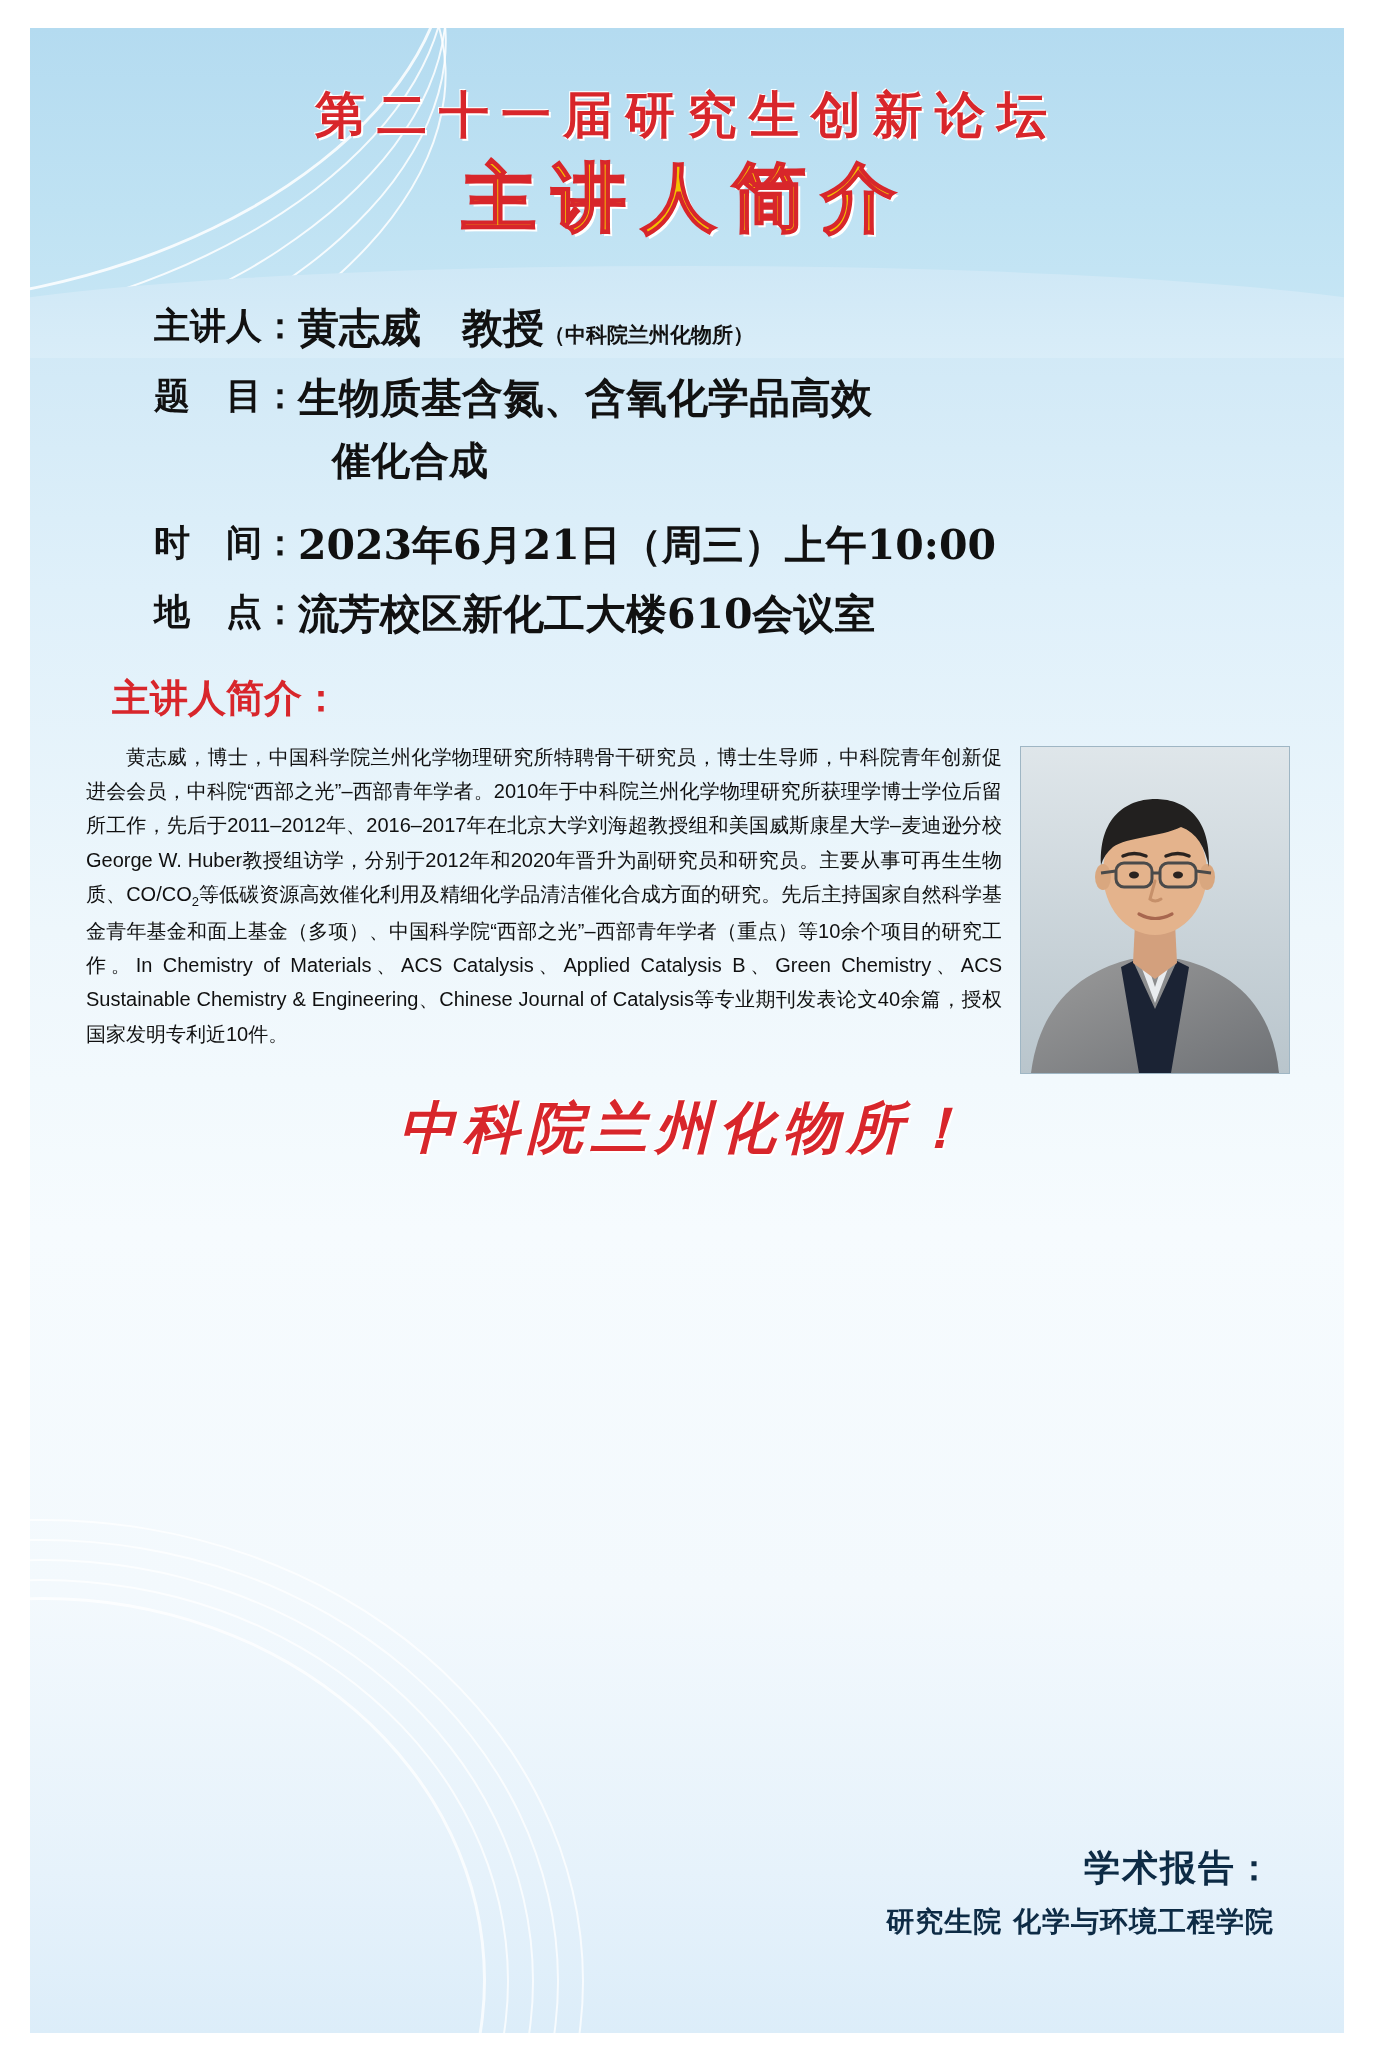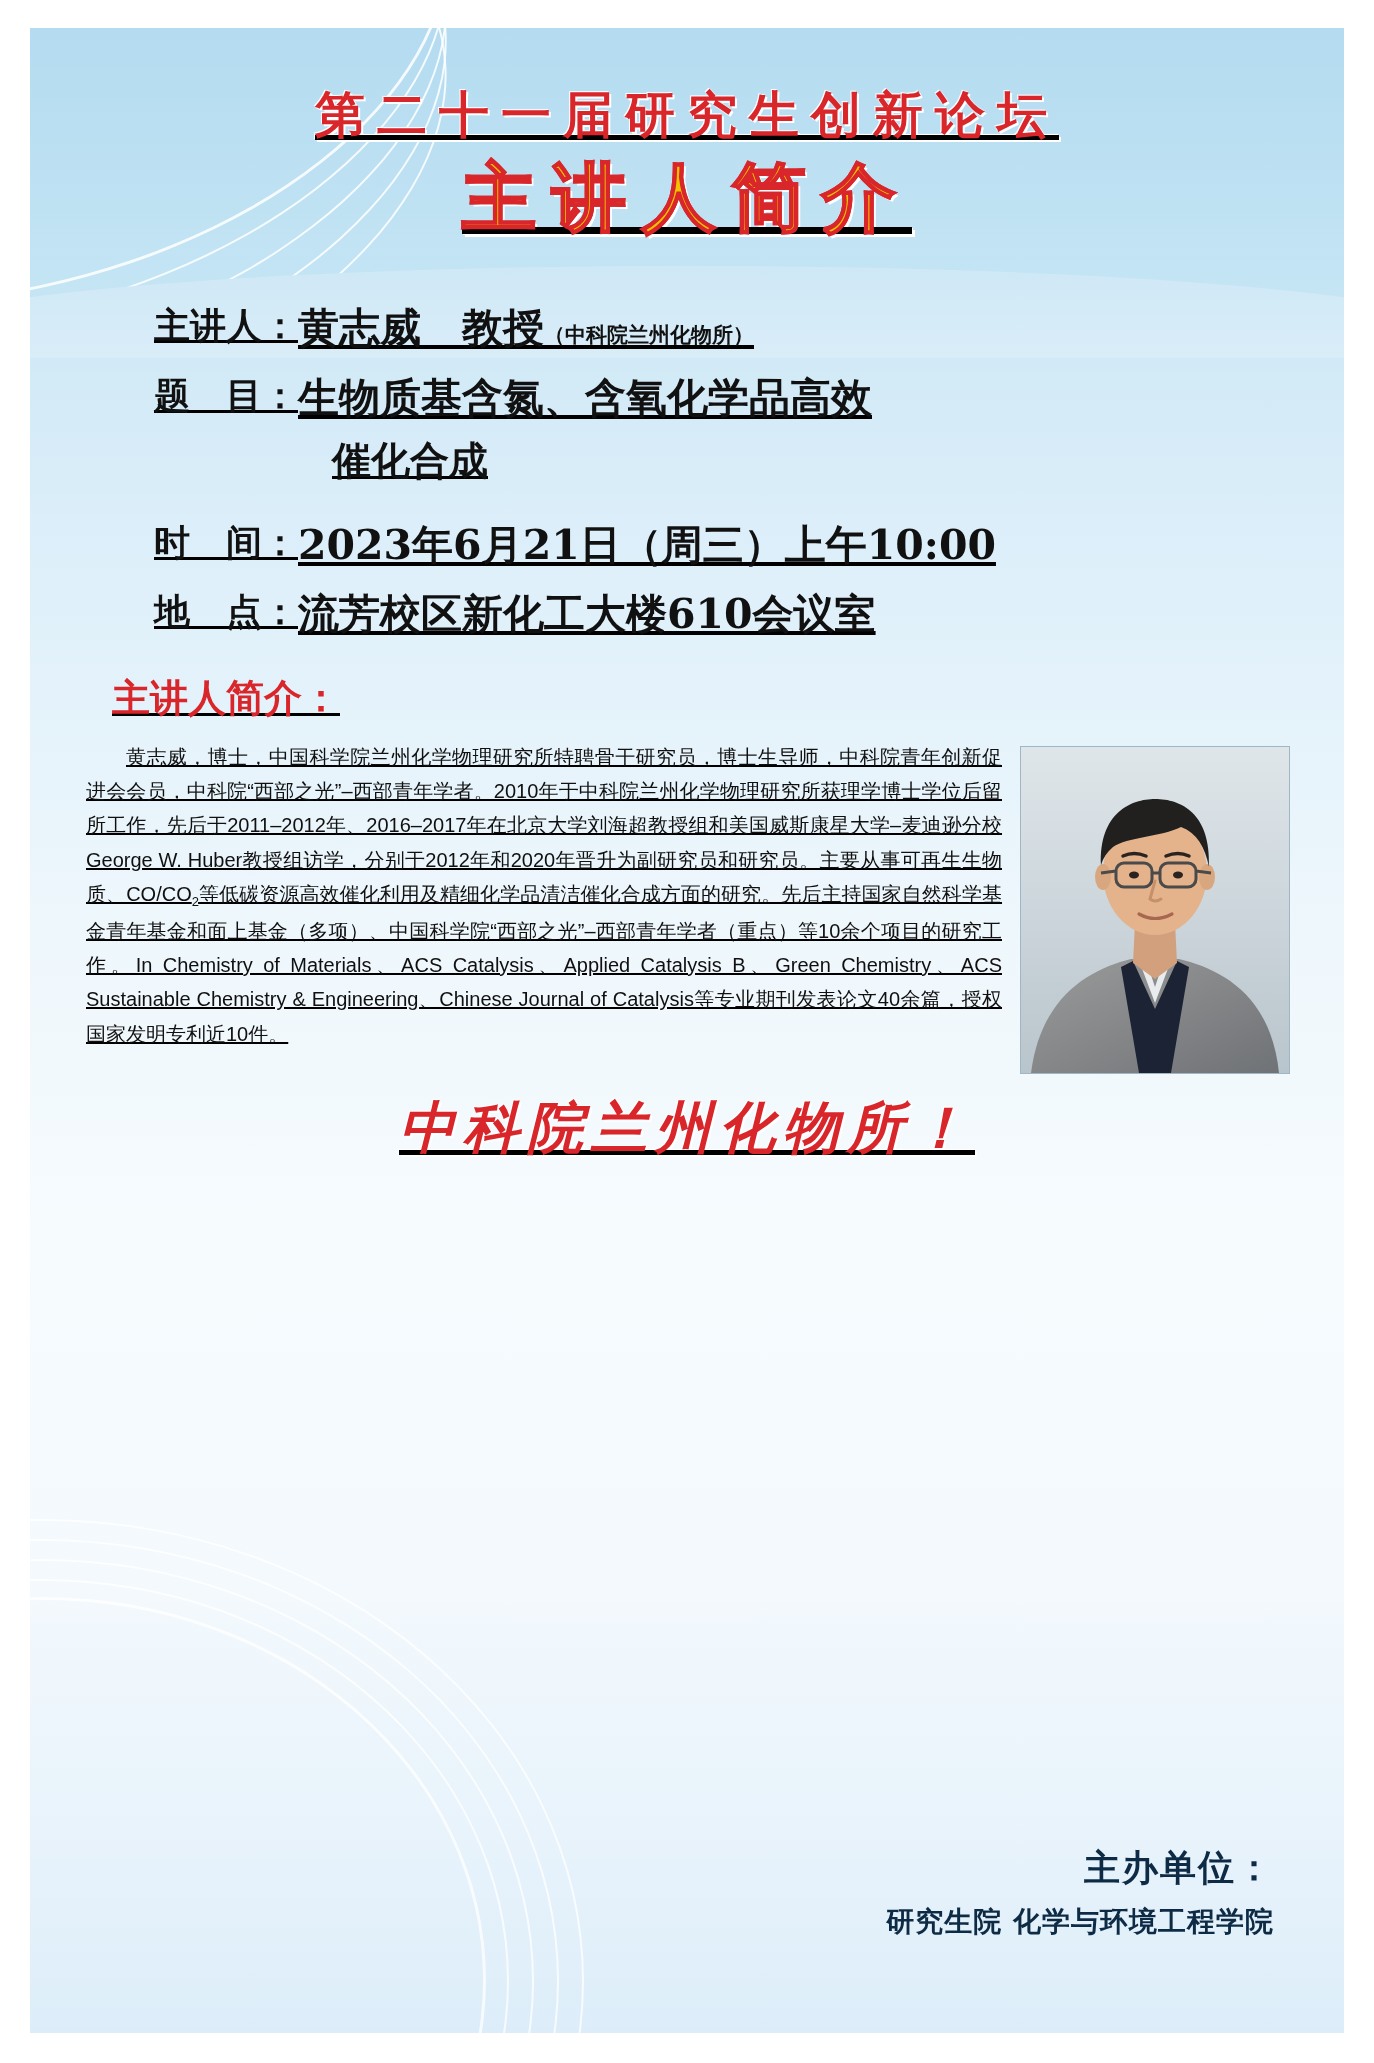--- a/index.html
+++ b/index.html
@@ -67,21 +67,20 @@
     width: 120%;
     height: 210px;
     background: linear-gradient(180deg, #cfe8f6 0%, #dff0fa 70%, #e8f4fb 100%);
     border-radius: 50% 50% 0 0 / 70px 70px 0 0;
   }
 
   .content {
     position: relative;
     z-index: 5;
     padding: 0 46px;
-    text-decoration: underline;
   }
 
   .title-block {
     text-align: center;
     padding-top: 56px;
   }
   .title-line1 {
     font-family: "DejaVu Serif", "Liberation Serif", serif;
     font-weight: bold;
     font-size: 50px;
@@ -317,18 +316,18 @@
           </svg>
         </div>
         <p><span>黄志威，博士，中国科学院兰州化学物理研究所特聘骨干研究员，博士生导师，中科院青年创新促进会会员，中科院“西部之光”–西部青年学者。2010年于中科院兰州化学物理研究所获理学博士学位后留所工作，先后于2011–2012年、2016–2017年在北京大学刘海超教授组和美国威斯康星大学–麦迪逊分校George W. Huber教授组访学，分别于2012年和2020年晋升为副研究员和研究员。主要从事可再生生物质、CO/CO</span><sub>2</sub><span>等低碳资源高效催化利用及精细化学品清洁催化合成方面的研究。先后主持国家自然科学基金青年基金和面上基金（多项）、中国科学院“西部之光”–西部青年学者（重点）等10余个项目的研究工作。In Chemistry of Materials、ACS Catalysis、Applied Catalysis B、Green Chemistry、ACS Sustainable Chemistry &amp; Engineering、Chinese Journal of Catalysis等专业期刊发表论文40余篇，授权国家发明专利近10件。</span></p>
       </div>
 
       <div class="welcome">中科院兰州化物所！</div>
 
     </div>
 
     <div class="footer">
-      <div class="footer-org-label">主办单位：</div>
+      <div class="footer-org-label">学术报告：</div>
       <div class="footer-org-name">研究生院 化学与环境工程学院</div>
     </div>
 
   </div>
 </div>
 
 </body></html>

